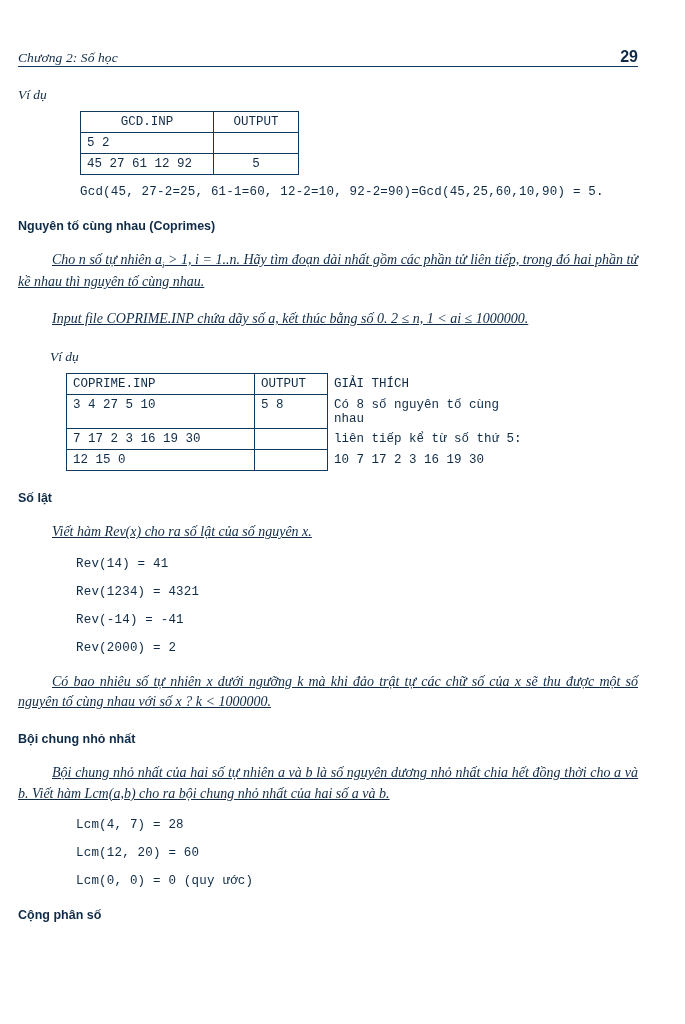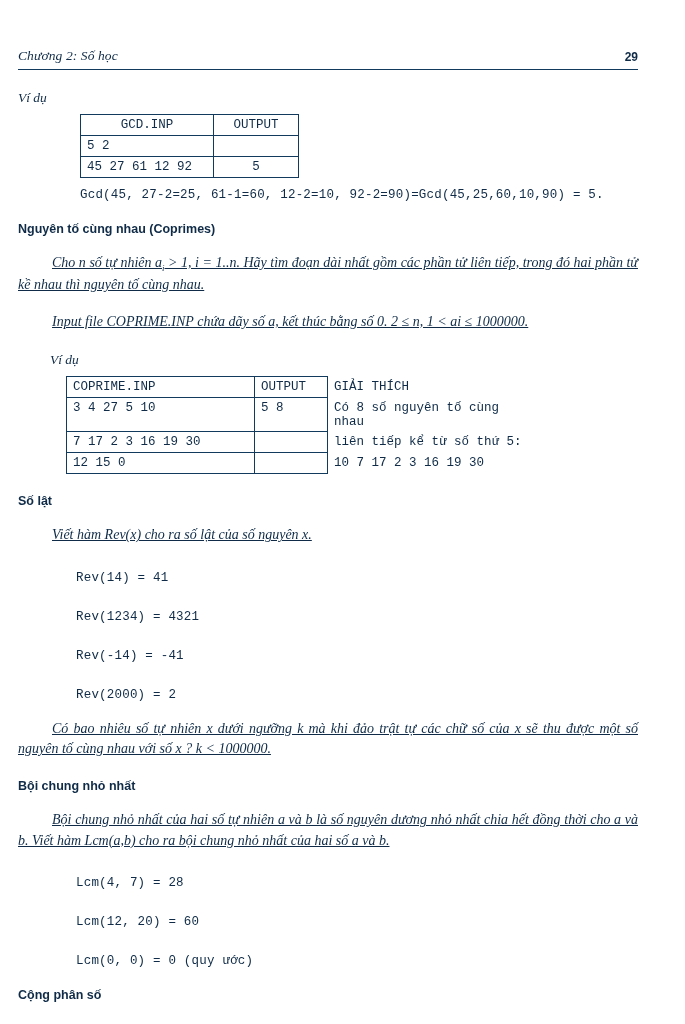--- a/index.html
+++ b/index.html
@@ -21,31 +21,30 @@
     left: 18px;
     top: 48px;
     width: 620px;
   }
   
   .header {
     display: flex;
     align-items: flex-end;
     justify-content: space-between;
     border-bottom: 1.5px solid #123a5c;
-    padding-bottom: 5px;
   }
   .header-title {
     font-style: italic;
     font-size: 13.5px;
     letter-spacing: 0.1px;
   }
   .header-page {
     font-family: "Liberation Sans", sans-serif;
     font-weight: bold;
-    font-size: 12px;
+    font-size: 16px;
   }
   
   .vidu {
     font-style: italic;
     font-size: 13.5px;
     margin-top: 20px;
   }
   .vidu.indent { margin-left: 32px; }
   .section-head {
     font-family: "Liberation Sans", sans-serif;
@@ -60,21 +59,21 @@
     line-height: 1.45;
     text-align: justify;
     margin-top: 17px;
     text-decoration: underline;
   }
   .para.first-indent { text-indent: 34px; }
   .codeline {
     font-family: "Liberation Mono", monospace;
     font-size: 12.5px;
     margin-left: 58px;
-    margin-top: 25px;
+    margin-top: 14px;
     letter-spacing: 0.2px;
   }
   .formula {
     font-family: "Liberation Mono", monospace;
     font-size: 12.5px;
     margin-left: 58px;
     margin-top: 10px;
     letter-spacing: 0.2px;
   }
   

